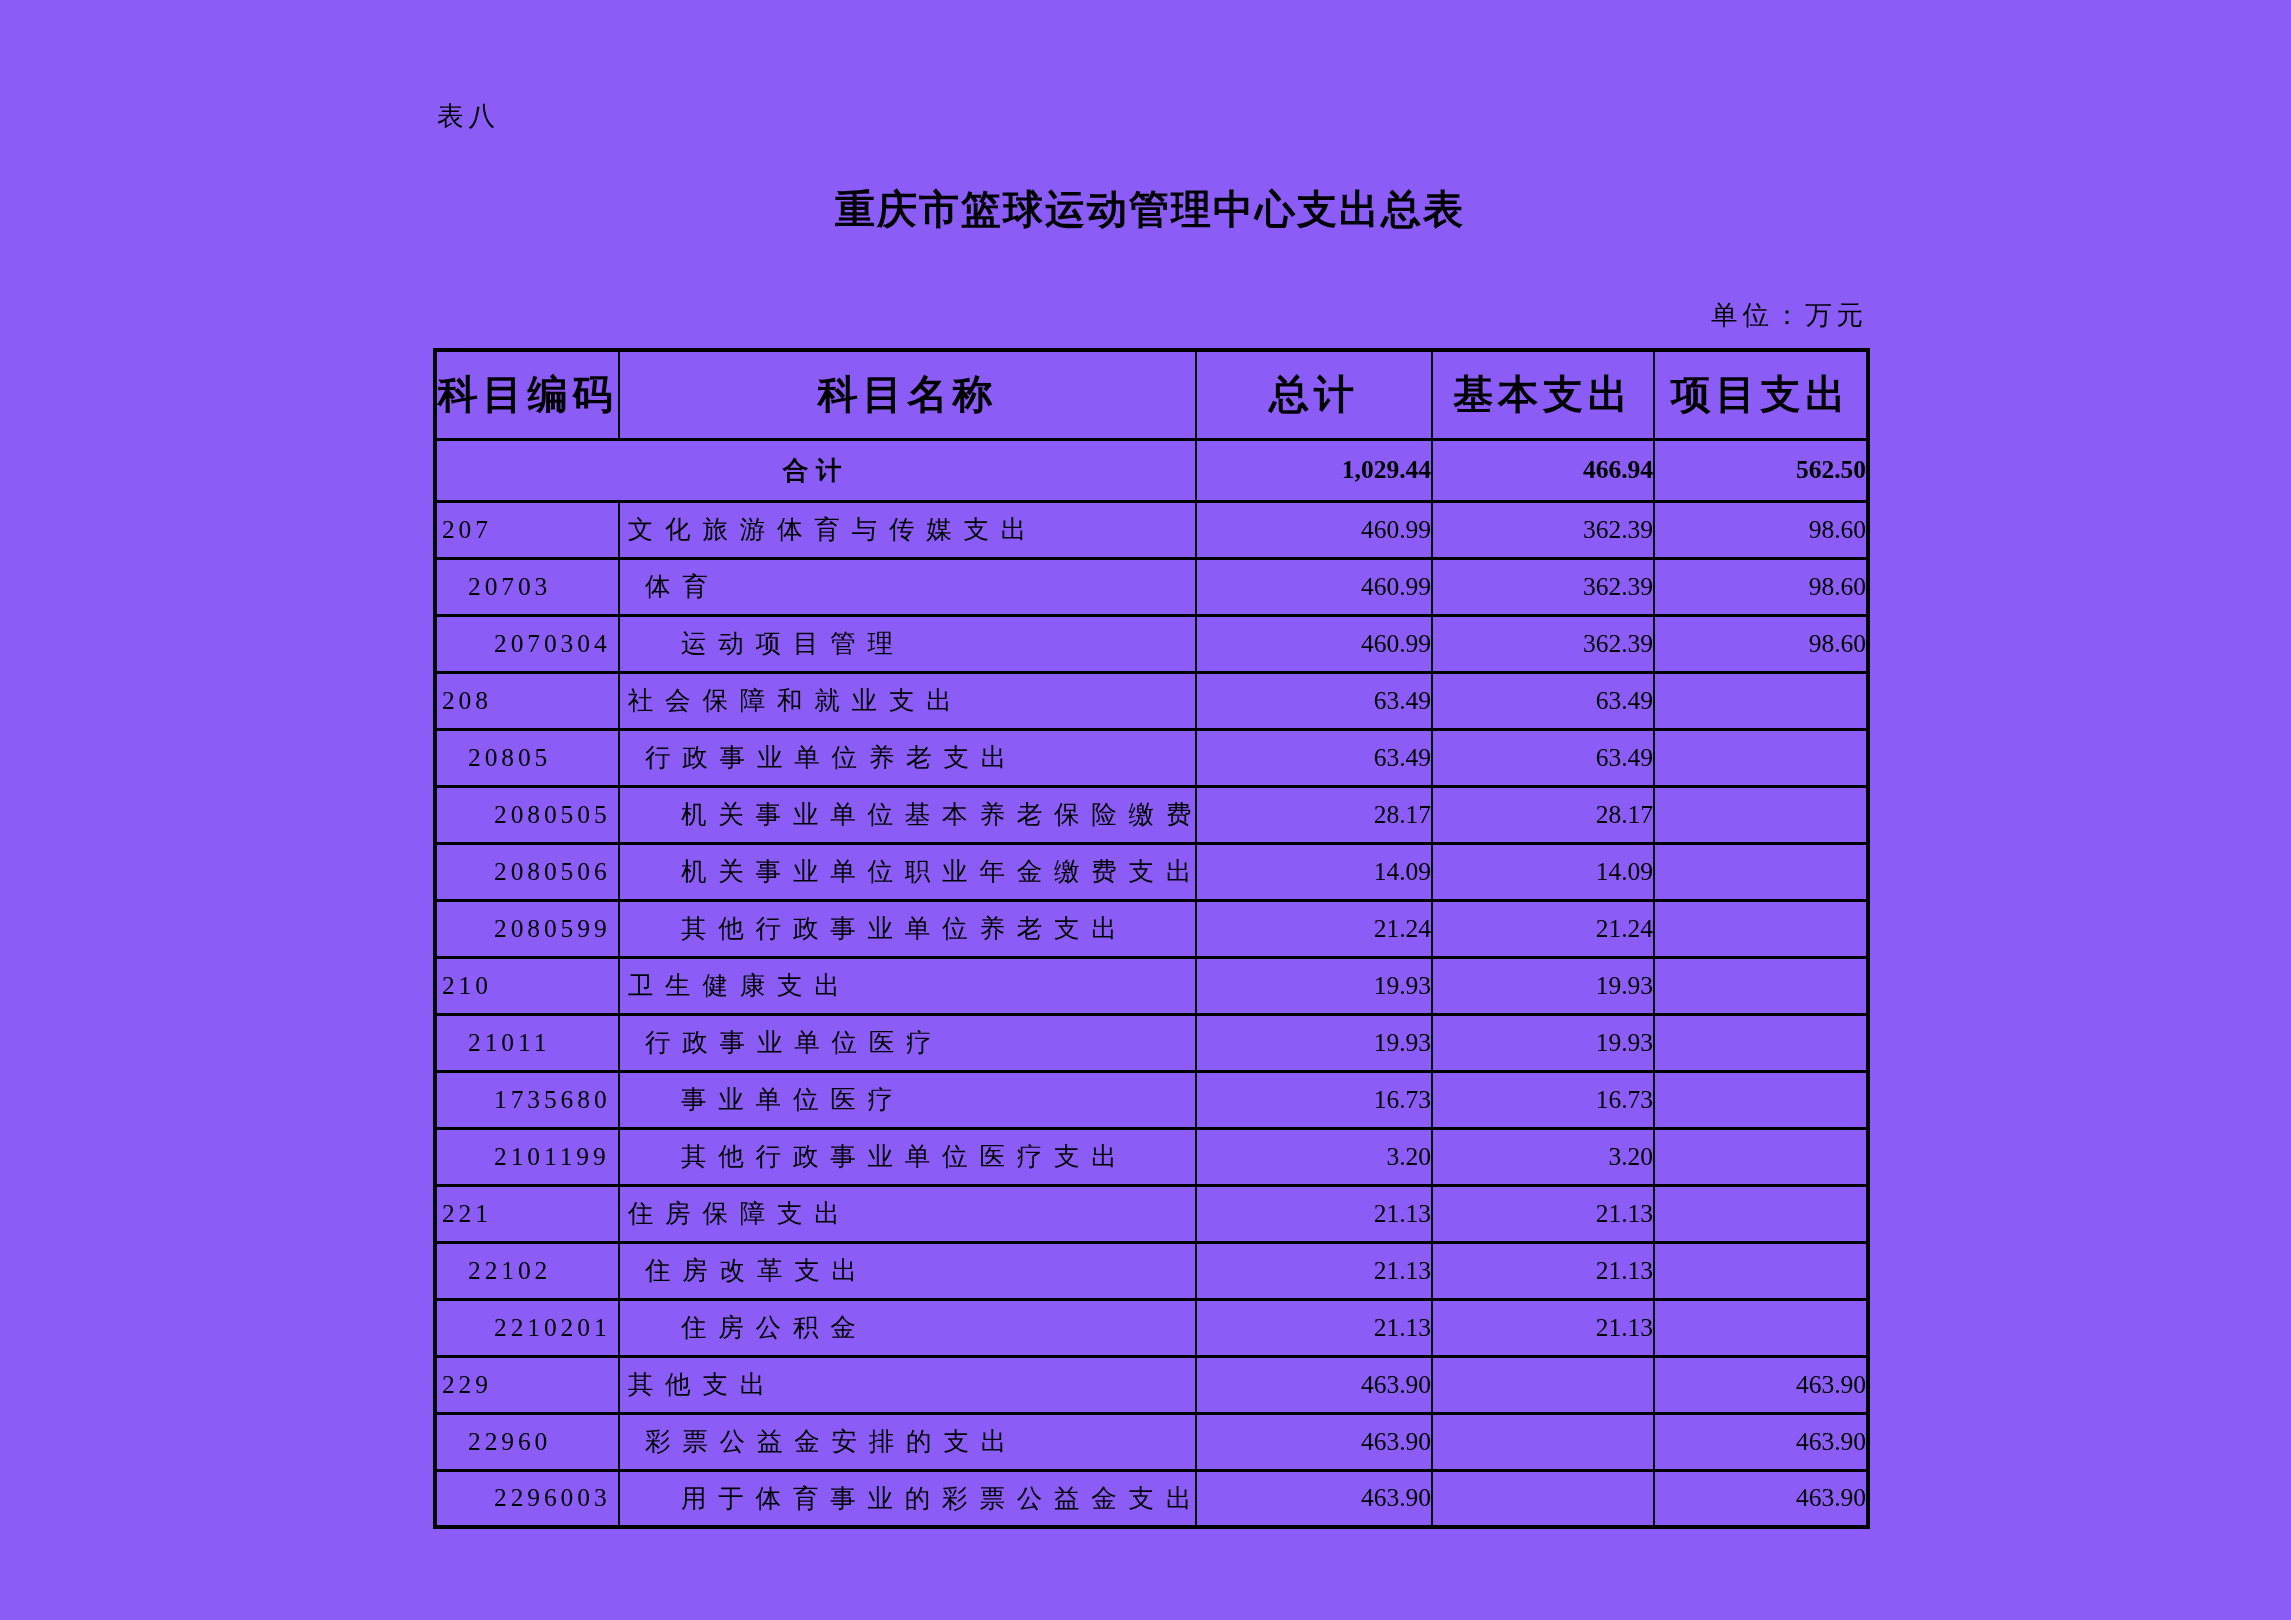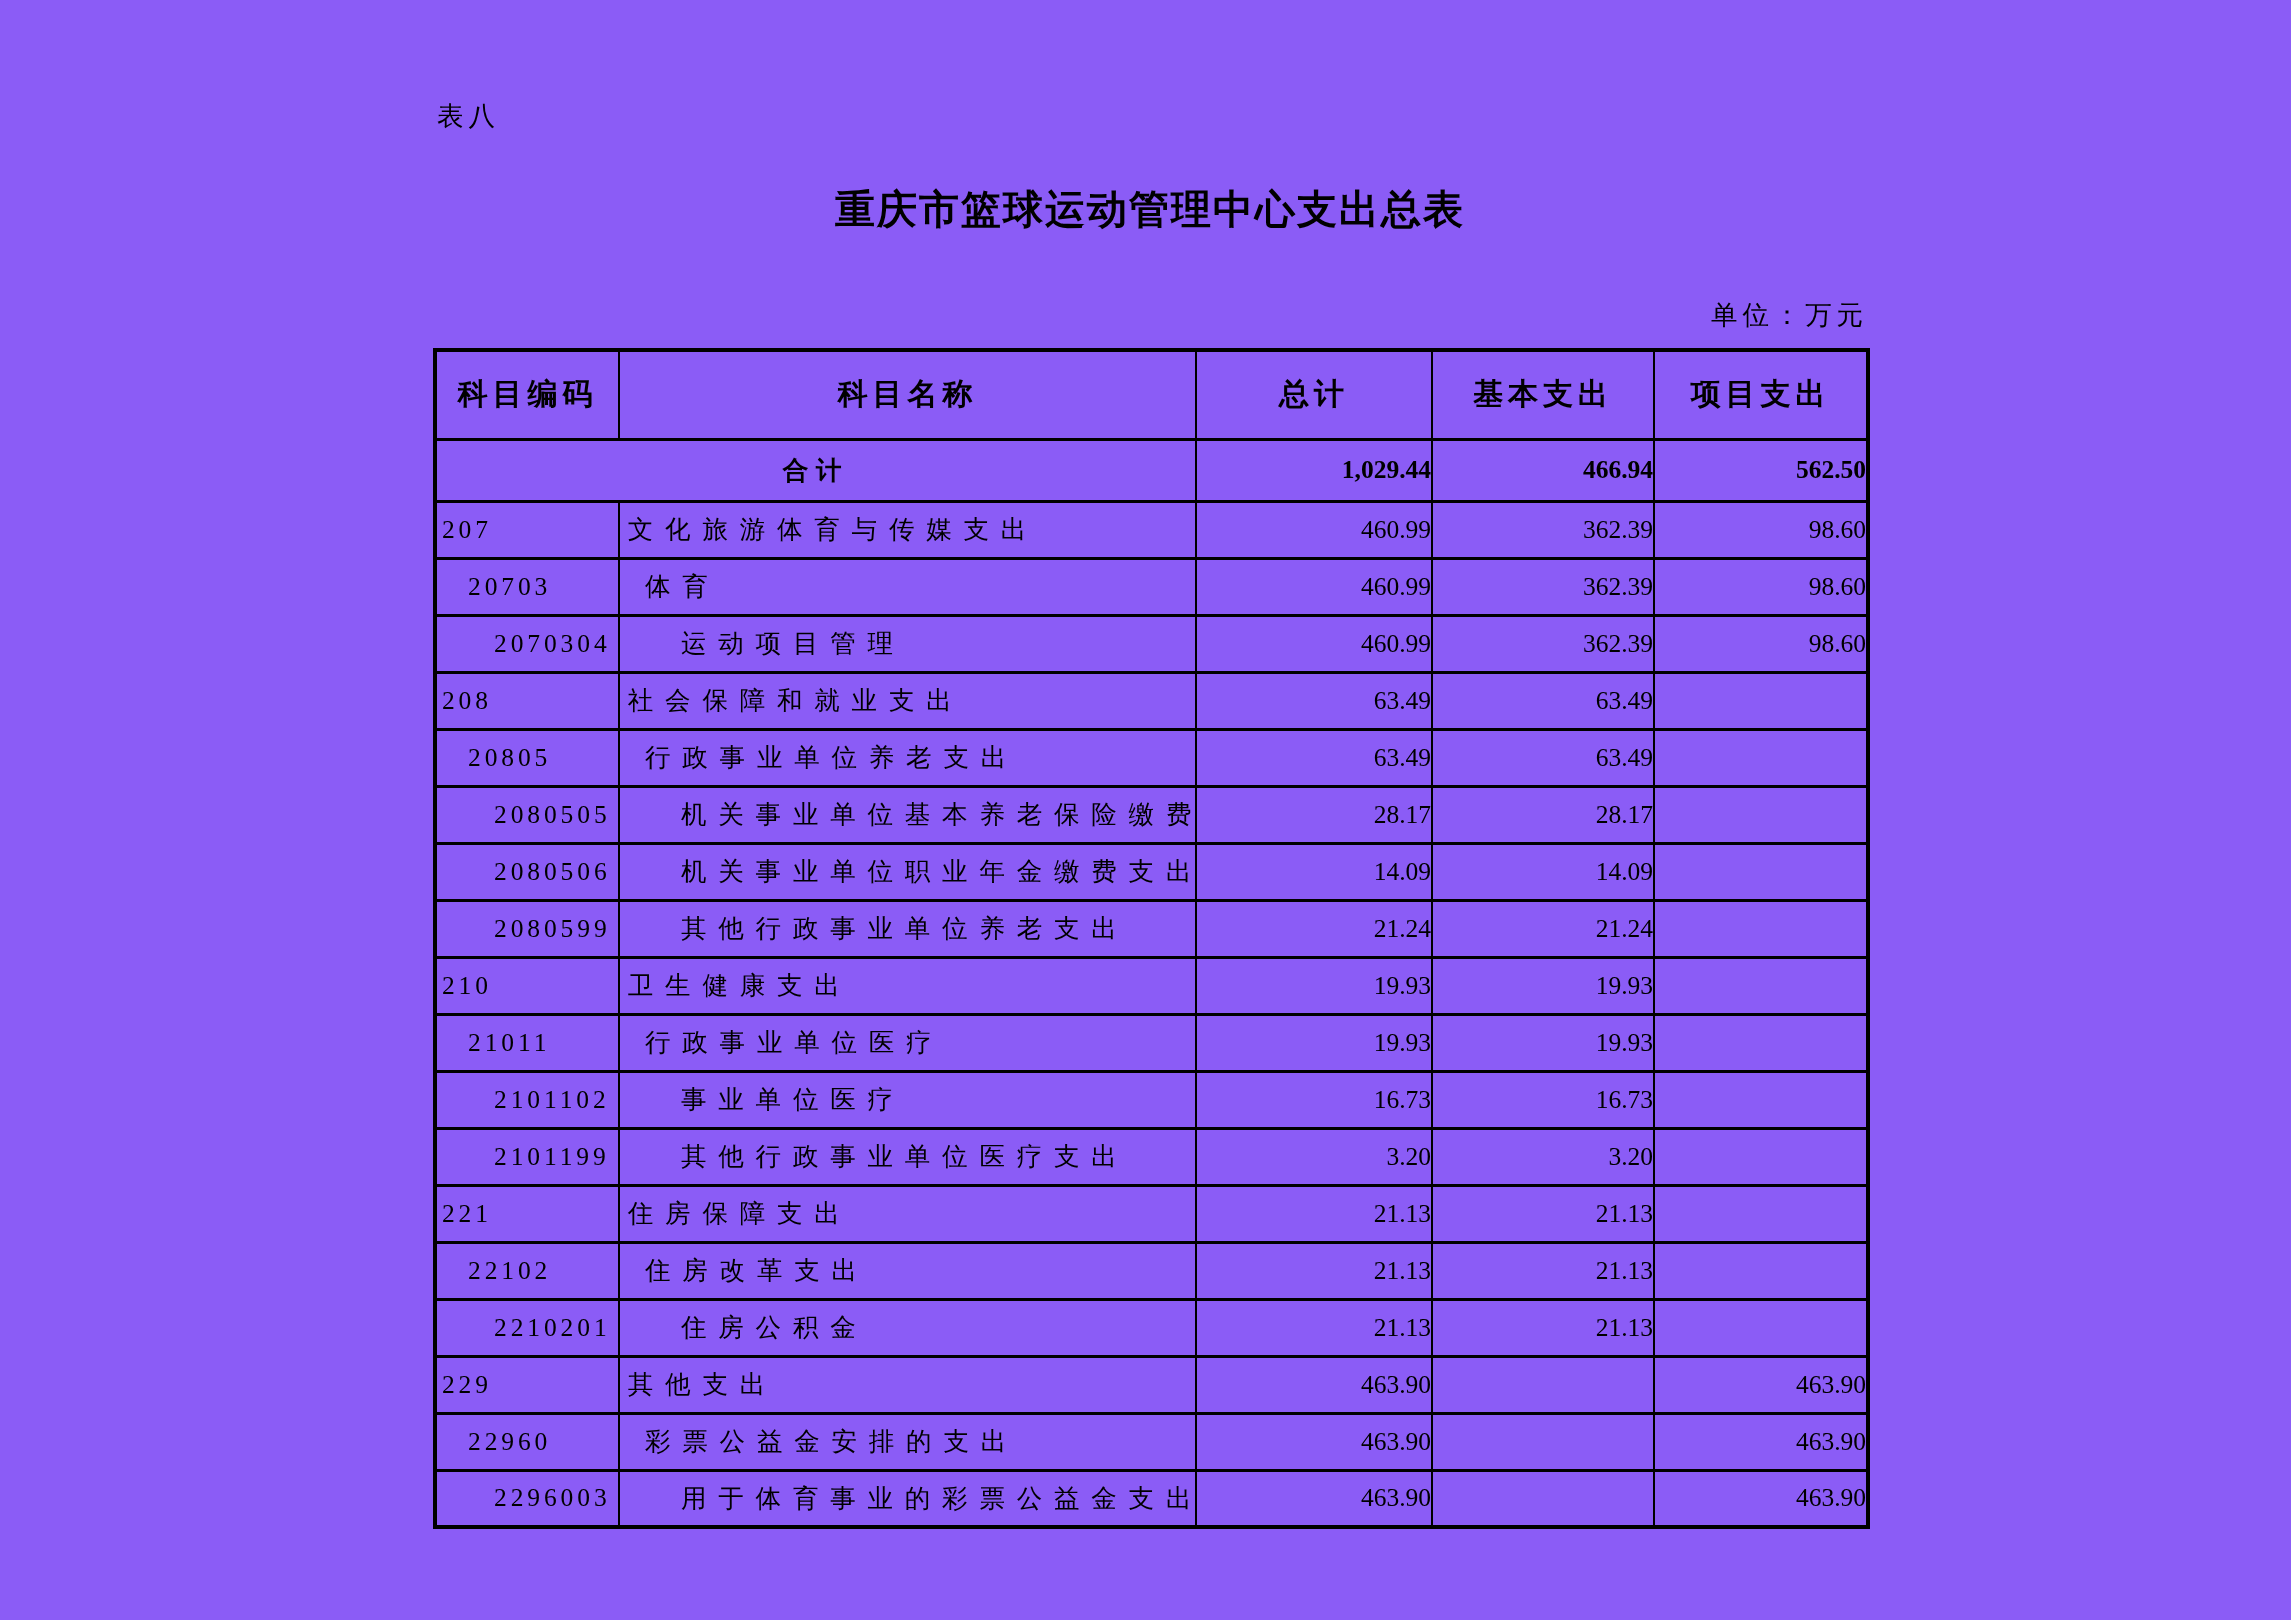--- a/index.html
+++ b/index.html
@@ -59,21 +59,21 @@
     border-bottom: 3.9px solid #000000;
     padding: 0;
     vertical-align: middle;
     overflow: hidden;
     white-space: nowrap;
   }
   tr.header-row { height: 89px; }
   tr.summary-row { height: 62px; }
   tr.data-row { height: 57px; }
   table.expend th {
-    font-size: 30px;
+    font-size: 40px;
     font-weight: bold;
     text-align: center;
     letter-spacing: 4.9px;
   }
   table.expend td { font-size: 25.5px; }
   td.cell-code { text-align: left; letter-spacing: 3.9px; }
   td.cell-name { text-align: left; letter-spacing: 11.8px; }
   td.cell-num  { text-align: right; padding-right: 7.8px; letter-spacing: 0; }
   td.lvl1.cell-code { padding-left: 4.9px; }
   td.lvl2.cell-code { padding-left: 31px; }
@@ -189,21 +189,21 @@
           <td class="cell-num"></td>
         </tr>
         <tr class="data-row">
           <td class="cell-code lvl2">21011</td>
           <td class="cell-name lvl2">行政事业单位医疗</td>
           <td class="cell-num">19.93</td>
           <td class="cell-num">19.93</td>
           <td class="cell-num"></td>
         </tr>
         <tr class="data-row">
-          <td class="cell-code lvl3">2101102</td>
+          <td class="cell-code lvl3">1735680</td>
           <td class="cell-name lvl3">事业单位医疗</td>
           <td class="cell-num">16.73</td>
           <td class="cell-num">16.73</td>
           <td class="cell-num"></td>
         </tr>
         <tr class="data-row">
           <td class="cell-code lvl3">2101199</td>
           <td class="cell-name lvl3">其他行政事业单位医疗支出</td>
           <td class="cell-num">3.20</td>
           <td class="cell-num">3.20</td>

